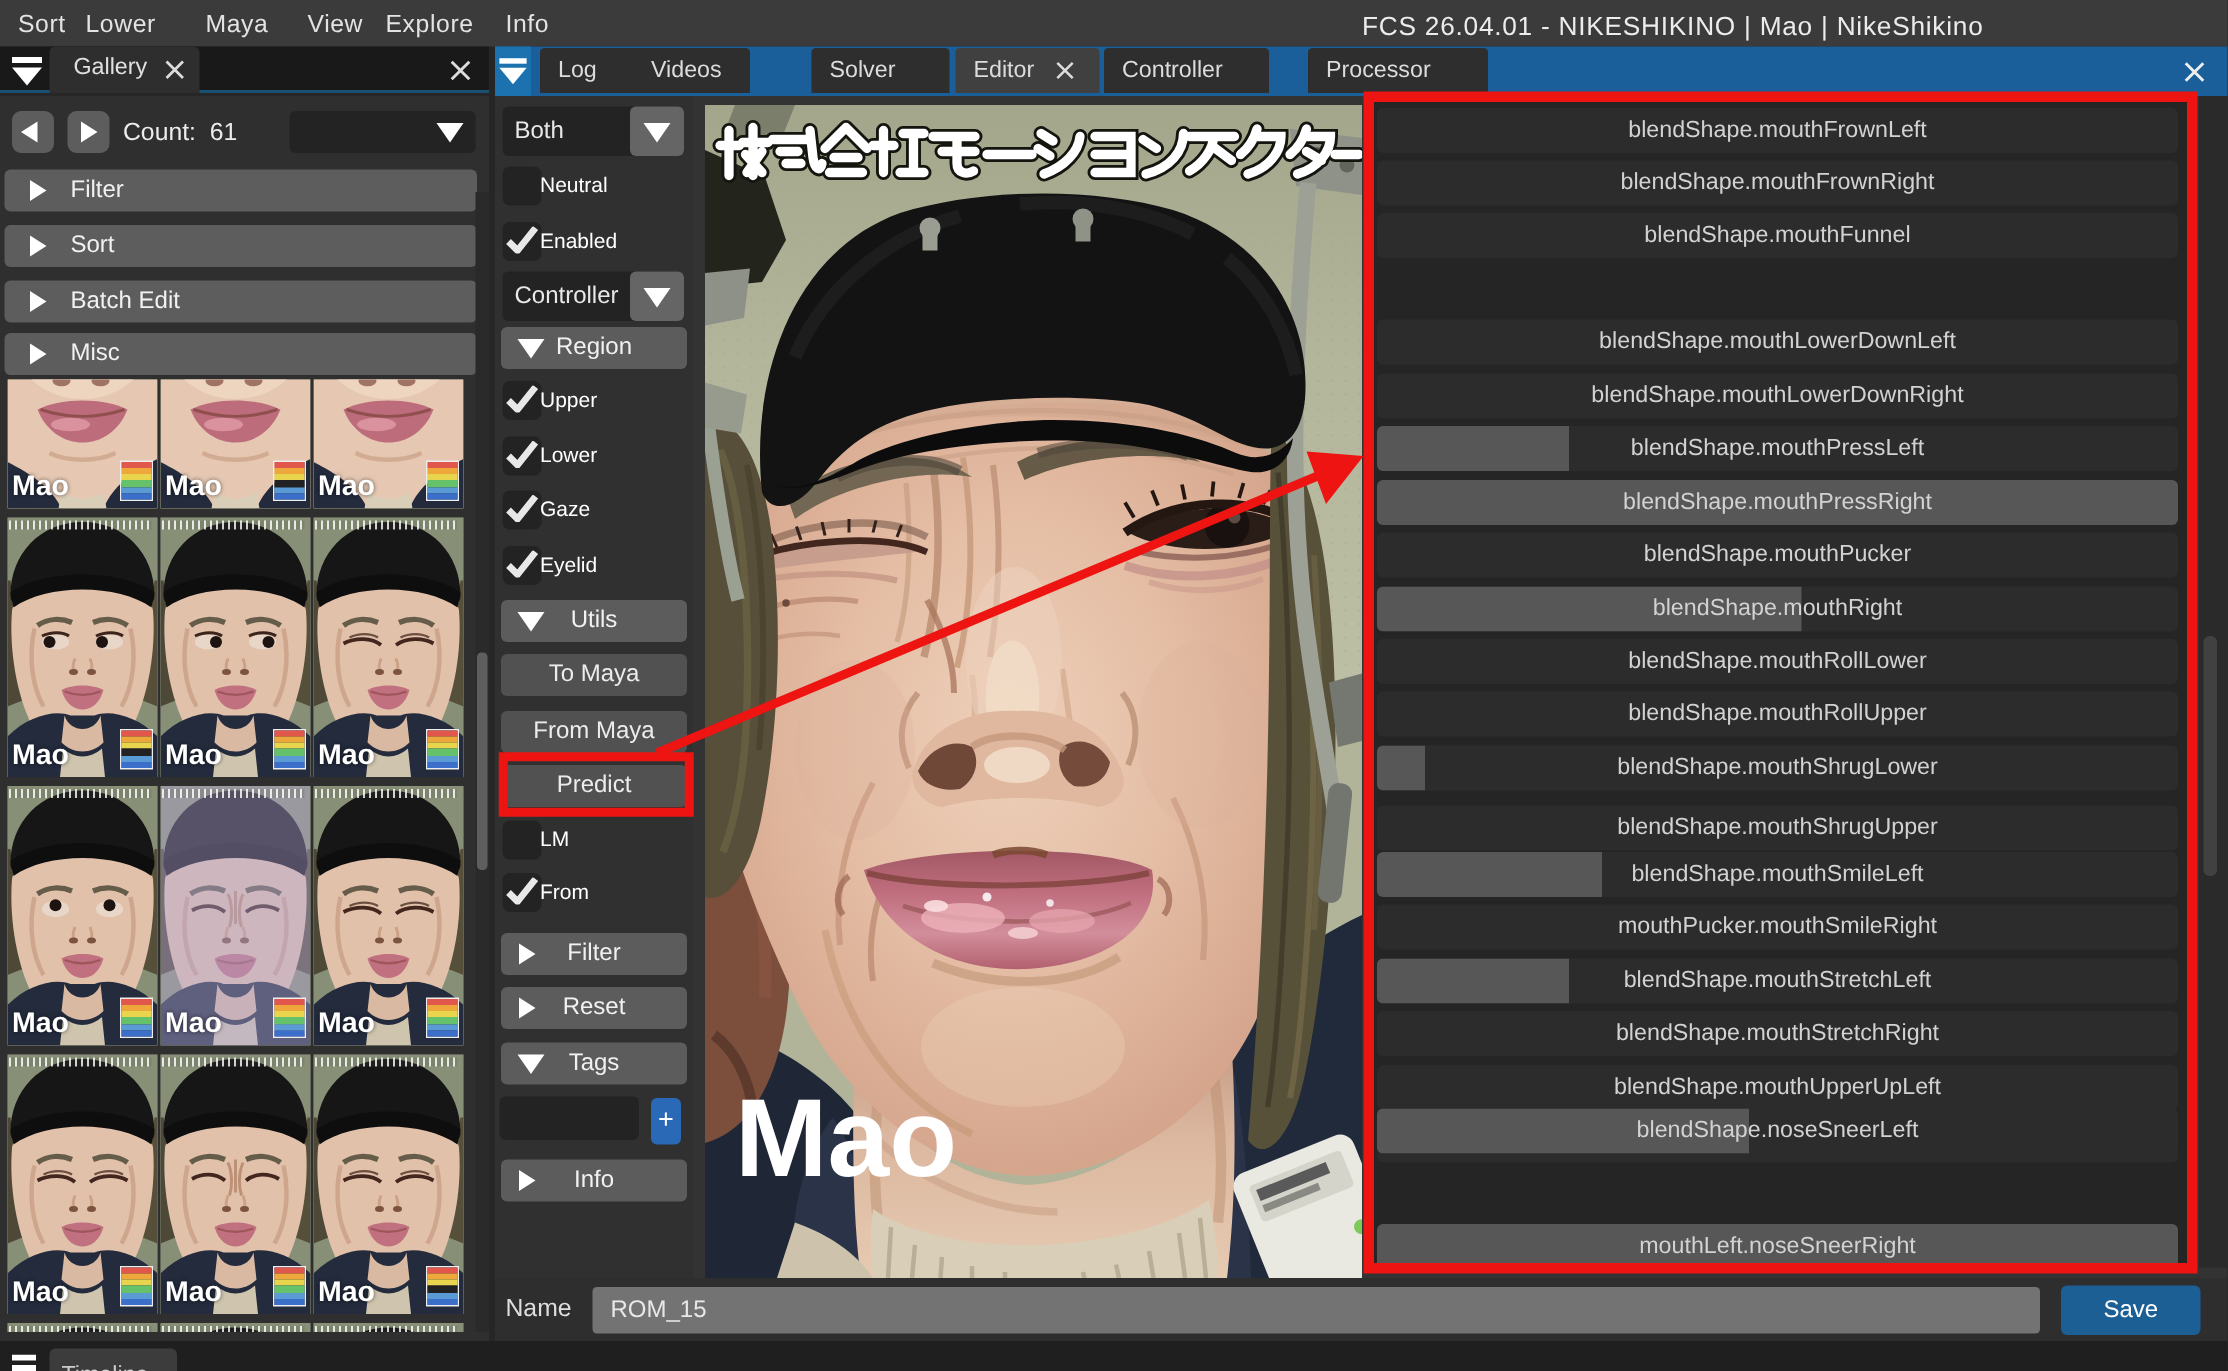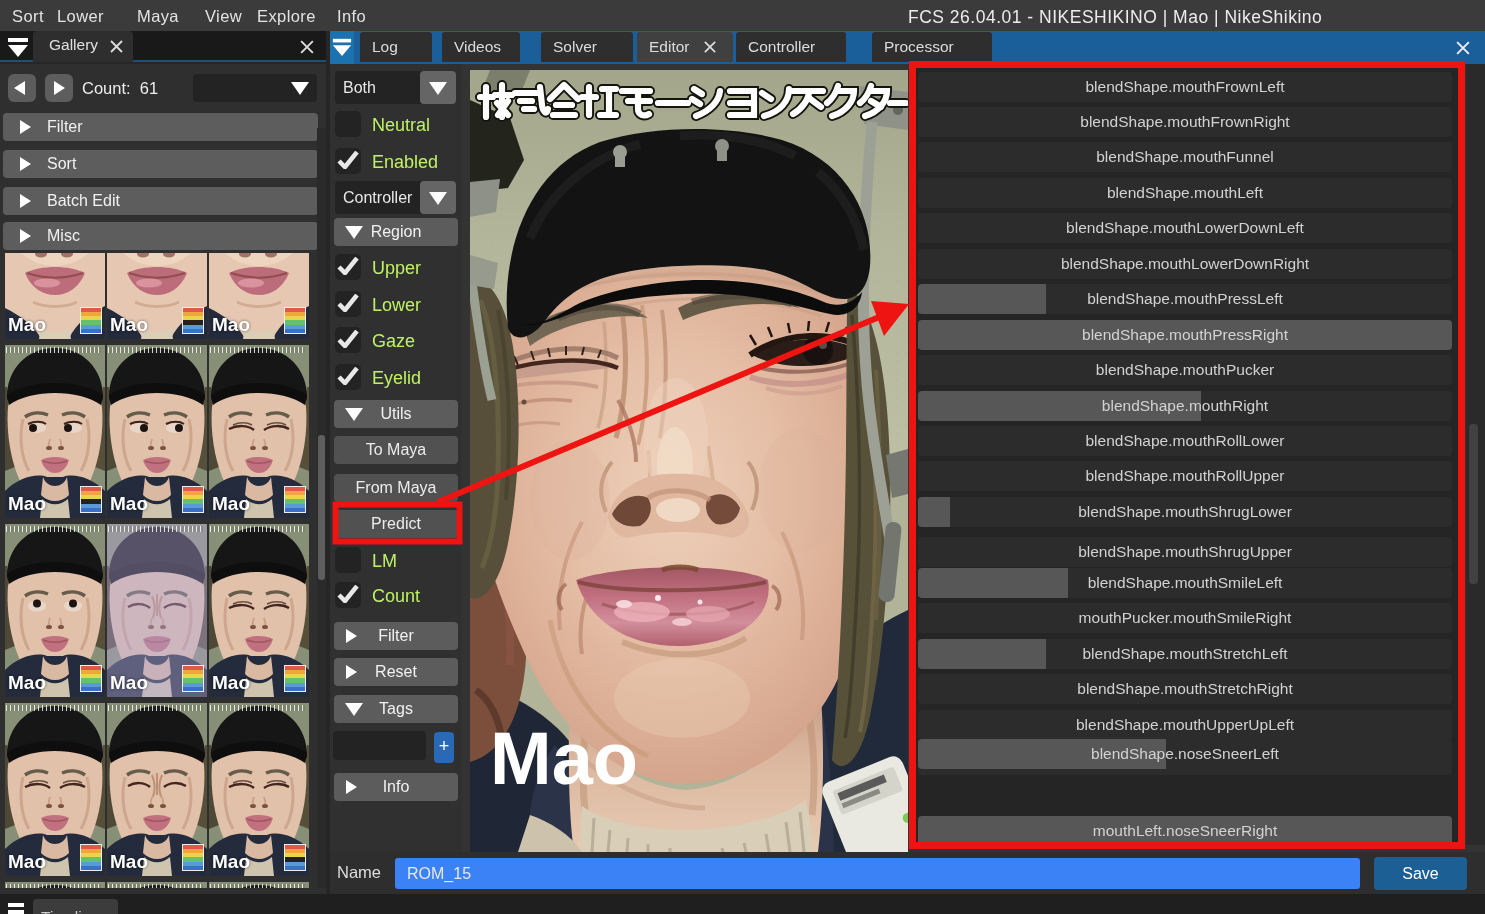--- a/index.html
+++ b/index.html
@@ -25,34 +25,34 @@
 .rtab{position:absolute;top:1px;height:30px;background:#2e2e2e;border-radius:3px 3px 0 0;color:#dcdcdc;font-size:15.5px;line-height:30px}
 .rtab span{margin-left:12px}
 #rpanel{position:absolute;left:330px;top:64px;width:1155px;height:788px;background:#333}
 
 #midcol{position:absolute;left:0;top:0;width:132px;height:788px;background:#303030}
 .field{position:absolute;left:5px;width:121px;height:33px;background:#232323;border-radius:4px;color:#e8e8e8;font-size:16px;line-height:33px}
 .field .tx{margin-left:8px}
 .dbtn{position:absolute;right:0px;top:0px;width:36px;height:33px;background:#656565;border-radius:4px}
 .dbtn .trid{left:9px;top:11px}
 .cb{position:absolute;left:5px;width:26px;height:26px;background:#232323;border-radius:5px}
-.cblbl{position:absolute;left:42px;color:#bef264;font-size:18px}
+.cblbl{position:absolute;left:30px;color:#ffffff;font-size:14px}
 .chk{position:absolute;left:2px;top:3px;width:22px;height:18px}
 .hdr{position:absolute;left:4px;width:124px;height:28px;background:#5c5c5c;border-radius:4px;color:#f1f1f1;font-size:16px;line-height:28px;text-align:center}
 .hdr .tri{left:12px;top:7px}
 .hdr .trid{left:11px;top:8px}
 .sbtn{position:absolute;left:4px;width:124px;height:28px;background:#515151;border-radius:4px;color:#ececec;font-size:16px;line-height:28px;text-align:center}
 
 #listpanel{position:absolute;left:586px;top:0;width:546px;height:781px;background:#252525;overflow:hidden}
 .row{position:absolute;left:2px;width:534px;height:30px;background:#2c2c2c;border-radius:4px;color:#d2d2d2;font-size:15.5px;line-height:30px;text-align:center;overflow:hidden}
 .fill{position:absolute;left:0;top:0;bottom:0;background:#575757}
 .rowtx{position:relative}
 
 #namebar{position:absolute;left:330px;top:852px;width:1155px;height:42px;background:#2e2e2e;color:#dedede;font-size:16.5px}
-#nameinput{position:absolute;left:65px;top:6px;width:965px;height:31px;background:#3b82f6;border-radius:3px;color:#e8e8e8;font-size:16px;line-height:31px}
+#nameinput{position:absolute;left:65px;top:6px;width:965px;height:31px;background:#737373;border-radius:3px;color:#e8e8e8;font-size:16px;line-height:31px}
 #savebtn{position:absolute;left:1044px;top:5px;width:93px;height:33px;background:#1c5f95;border-radius:4px;color:#fff;font-size:16px;line-height:33px;text-align:center}
 
 #bstrip{position:absolute;left:0;top:894px;width:1485px;height:20px;background:#1f1f1f;overflow:hidden}
 #ttab{position:absolute;left:33px;top:5px;width:85px;height:15px;background:#3c3c3c;border-radius:4px 4px 0 0;color:#ccc;font-size:15.5px;padding:9px 0 0 8px}
 
 #gallery{position:absolute;left:0;top:189px;width:315px;height:635px;overflow:hidden}
 .thumb{position:absolute;width:100px;height:173px;overflow:hidden;background:#8f967f}
 .mao{position:absolute;left:3px;bottom:3px;color:#fff;font-weight:bold;font-size:19px;text-shadow:0 0 3px rgba(0,0,0,.6)}
 .flag{position:absolute;right:3px;bottom:5px;width:22px;height:27px;border:1px solid #eee}
 .flag div{height:16.67%}
@@ -497,21 +497,21 @@
   </div>
 
   <div id="rtabbar">
     <div class="abs" style="left:0;top:0;width:24px;height:33px;background:#1b72ae">
     <svg class="abs" style="left:2px;top:6px" width="20" height="20" viewBox="0 0 22 22">
           <rect x="1" y="2" width="20" height="4" fill="#fff"></rect>
           <path d="M1,9 L21,9 L11,21 Z" fill="#fff"></path>
         </svg>
       </div>
     <div class="rtab" style="left:30px;width:72px"><span>Log</span></div>
-    <div class="rtab" style="left:112px;width:78px"><span>Videos</span></div>
+    <div class="rtab" style="left:92px;width:78px"><span>Videos</span></div>
     <div class="rtab" style="left:211px;width:92px"><span>Solver</span></div>
     <div class="rtab" style="left:307px;width:96px;background:#404040"><span>Editor</span>
       <svg class="abs" style="left:66px;top:8px" width="14" height="14" viewBox="0 0 15 15">
           <path d="M2,2 L13,13 M13,2 L2,13" stroke="#ddd" stroke-width="1.8"></path>
         </svg>
     </div>
     <div class="rtab" style="left:406px;width:110px"><span>Controller</span></div>
     <div class="rtab" style="left:542px;width:120px"><span>Processor</span></div>
     <svg class="abs" style="left:1125px;top:9px" width="16" height="16" viewBox="0 0 15 15">
         <path d="M2,2 L13,13 M13,2 L2,13" stroke="#eee" stroke-width="1.8"></path>
@@ -564,21 +564,21 @@
       <div class="sbtn" style="top:372px">To Maya</div>
       <div class="sbtn" style="top:409.5px">From Maya</div>
       <div class="sbtn" style="top:446px">Predict</div>
       <div class="cb" style="top:483px"></div>
         <span class="cblbl" style="top:487px">LM</span>
       <div class="cb" style="top:518px">
           <svg class="chk" viewBox="0 0 22 18">
             <path d="M2,10 L8,16 L20,1" stroke="#e8e8e8" stroke-width="4.5" fill="none"></path>
           </svg>
         </div>
-        <span class="cblbl" style="top:522px">Count</span>
+        <span class="cblbl" style="top:522px">From</span>
       <div class="hdr" style="top:557.5px"><div class="tri"></div><span>Filter</span></div>
       <div class="hdr" style="top:594px"><div class="tri"></div><span>Reset</span></div>
       <div class="hdr" style="top:631px"><div class="trid"></div><span>Tags</span></div>
       <div class="abs" style="left:3px;top:667px;width:93px;height:29px;background:#232323;border-radius:4px"></div>
       <div class="abs" style="left:104px;top:668px;width:20px;height:31px;background:#2a69b5;border-radius:4px;color:#fff;font-size:18px;line-height:29px;text-align:center">+</div>
       <div class="hdr" style="top:709px"><div class="tri"></div><span>Info</span></div>
     </div>
 
     <div id="photo" class="abs" style="left:140px;top:6px;width:438px;height:782px;background:#b2b499;overflow:hidden">
     <svg width="438" height="782" viewBox="0 0 438 782">
@@ -810,23 +810,20 @@
     <div id="listpanel">
         <div class="row" style="top:7.5px">
           <div class="rowtx">blendShape.mouthFrownLeft</div>
         </div>
         <div class="row" style="top:42.95px">
           <div class="rowtx">blendShape.mouthFrownRight</div>
         </div>
         <div class="row" style="top:78.4px">
           <div class="rowtx">blendShape.mouthFunnel</div>
         </div>
-        <div class="row" style="top:113.85000000000001px">
-          <div class="rowtx">blendShape.mouthLeft</div>
-        </div>
         <div class="row" style="top:149.3px">
           <div class="rowtx">blendShape.mouthLowerDownLeft</div>
         </div>
         <div class="row" style="top:184.75px">
           <div class="rowtx">blendShape.mouthLowerDownRight</div>
         </div>
         <div class="row" style="top:220.20000000000002px">
           <div class="fill" style="width:24%"></div>
           <div class="rowtx">blendShape.mouthPressLeft</div>
         </div>

